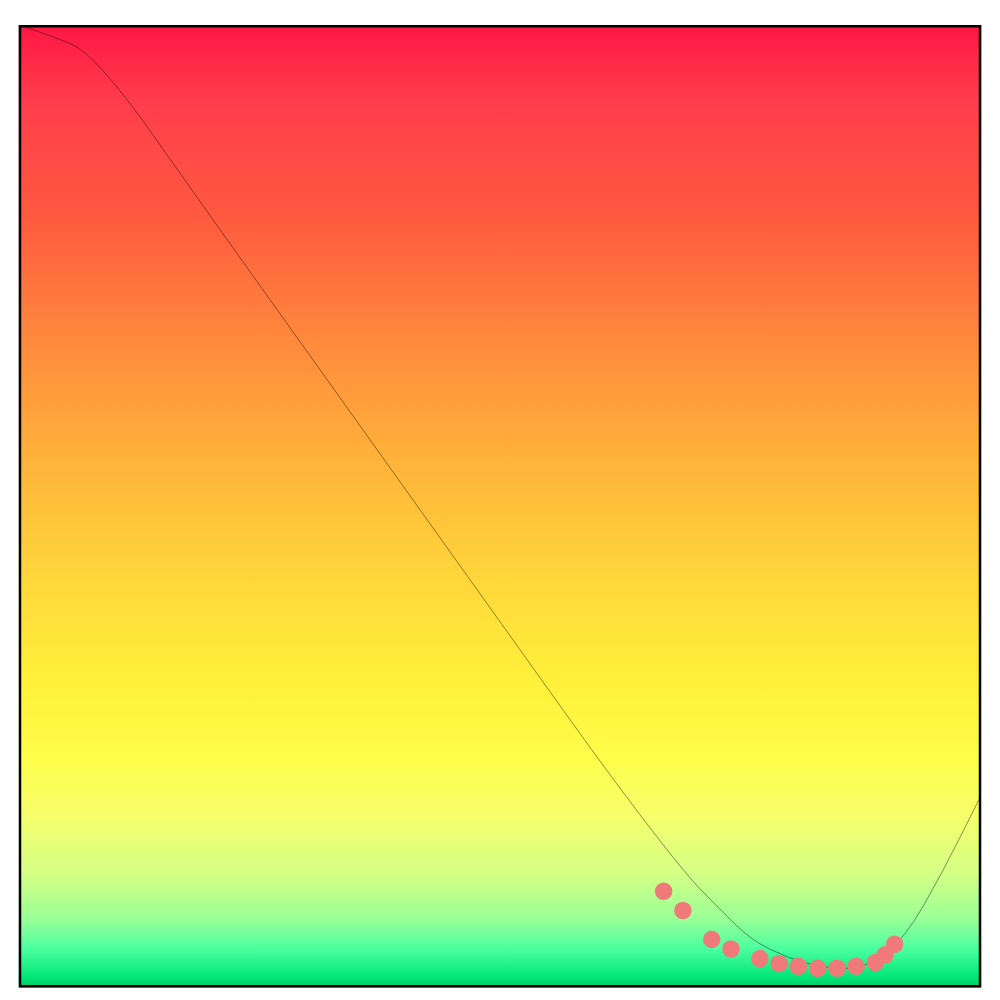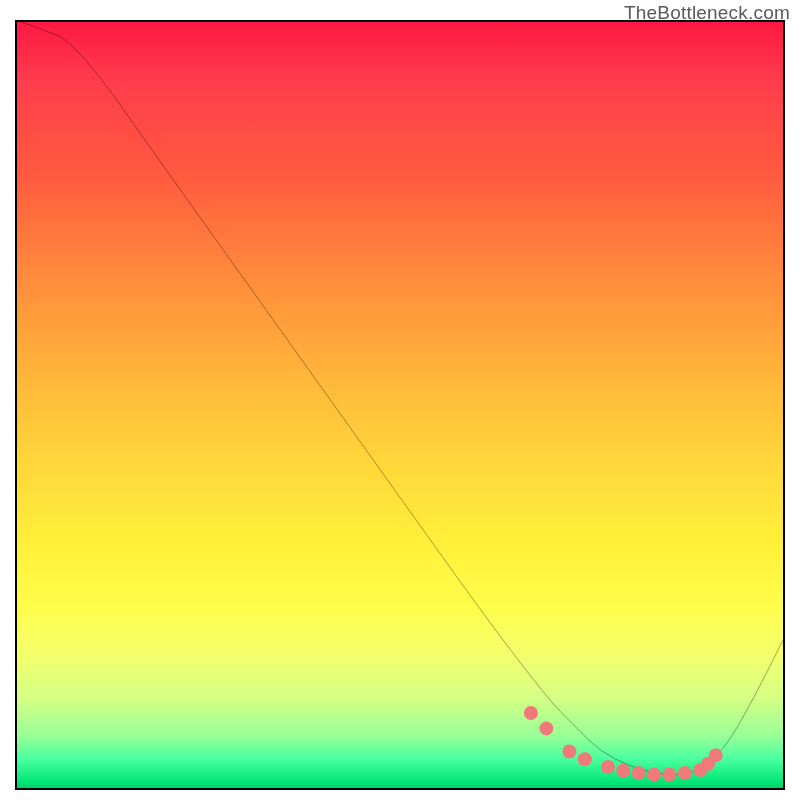--- a/index.html
+++ b/index.html
@@ -65,21 +65,20 @@
     font-weight: 500;
     color: #5a5a5a;
     letter-spacing: 0.2px;
   }
 </style>
 </head>
 <body>
 
 <div class="canvas">
 
-  <div class="watermark">TheBottleneck.com</div>
 
   <div class="plot-area">
     <div class="gradient-bg"></div>
 
     <svg class="curve" viewBox="0 0 100 100" preserveAspectRatio="none">
       <g>
         <path id="curve-path" fill="none" stroke="#000" stroke-width="0.35" vector-effect="non-scaling-stroke" d="M 0.00 0.00 Q 0.00 0.00 1.50 0.50 Q 3.00 1.00 5.50 2.00 Q 8.00 3.00 14.00 11.50 Q 20.00 20.00 25.00 27.00 Q 30.00 34.00 35.00 41.00 Q 40.00 48.00 45.00 55.00 Q 50.00 62.00 55.00 69.00 Q 60.00 76.00 63.00 80.00 Q 66.00 84.00 68.00 86.50 Q 70.00 89.00 71.50 90.50 Q 73.00 92.00 74.50 93.50 Q 76.00 95.00 78.00 96.00 Q 80.00 97.00 82.00 97.50 Q 84.00 98.00 86.00 98.00 Q 88.00 98.00 90.00 96.50 Q 92.00 95.00 94.00 91.50 Q 96.00 88.00 98.00 84.00 T 100.00 80.00"></path>
       </g>
       <g id="dots">
           <ellipse cx="67.00" cy="90.00" rx="0.91" ry="0.91" fill="#f07a7a"></ellipse>

